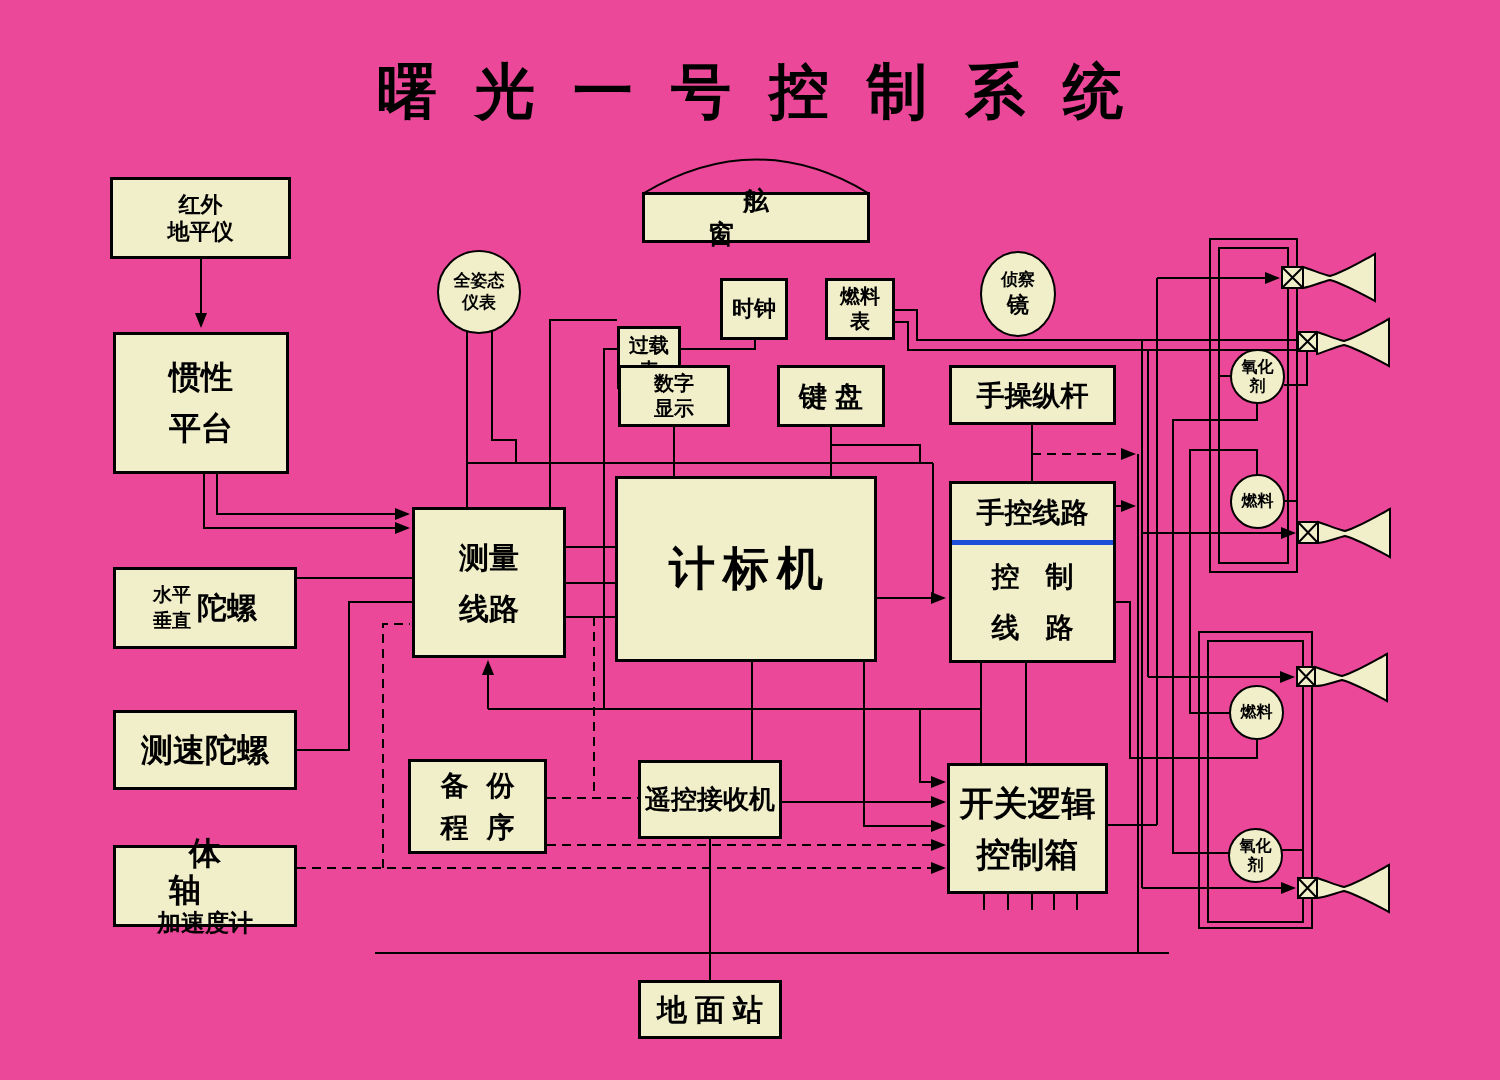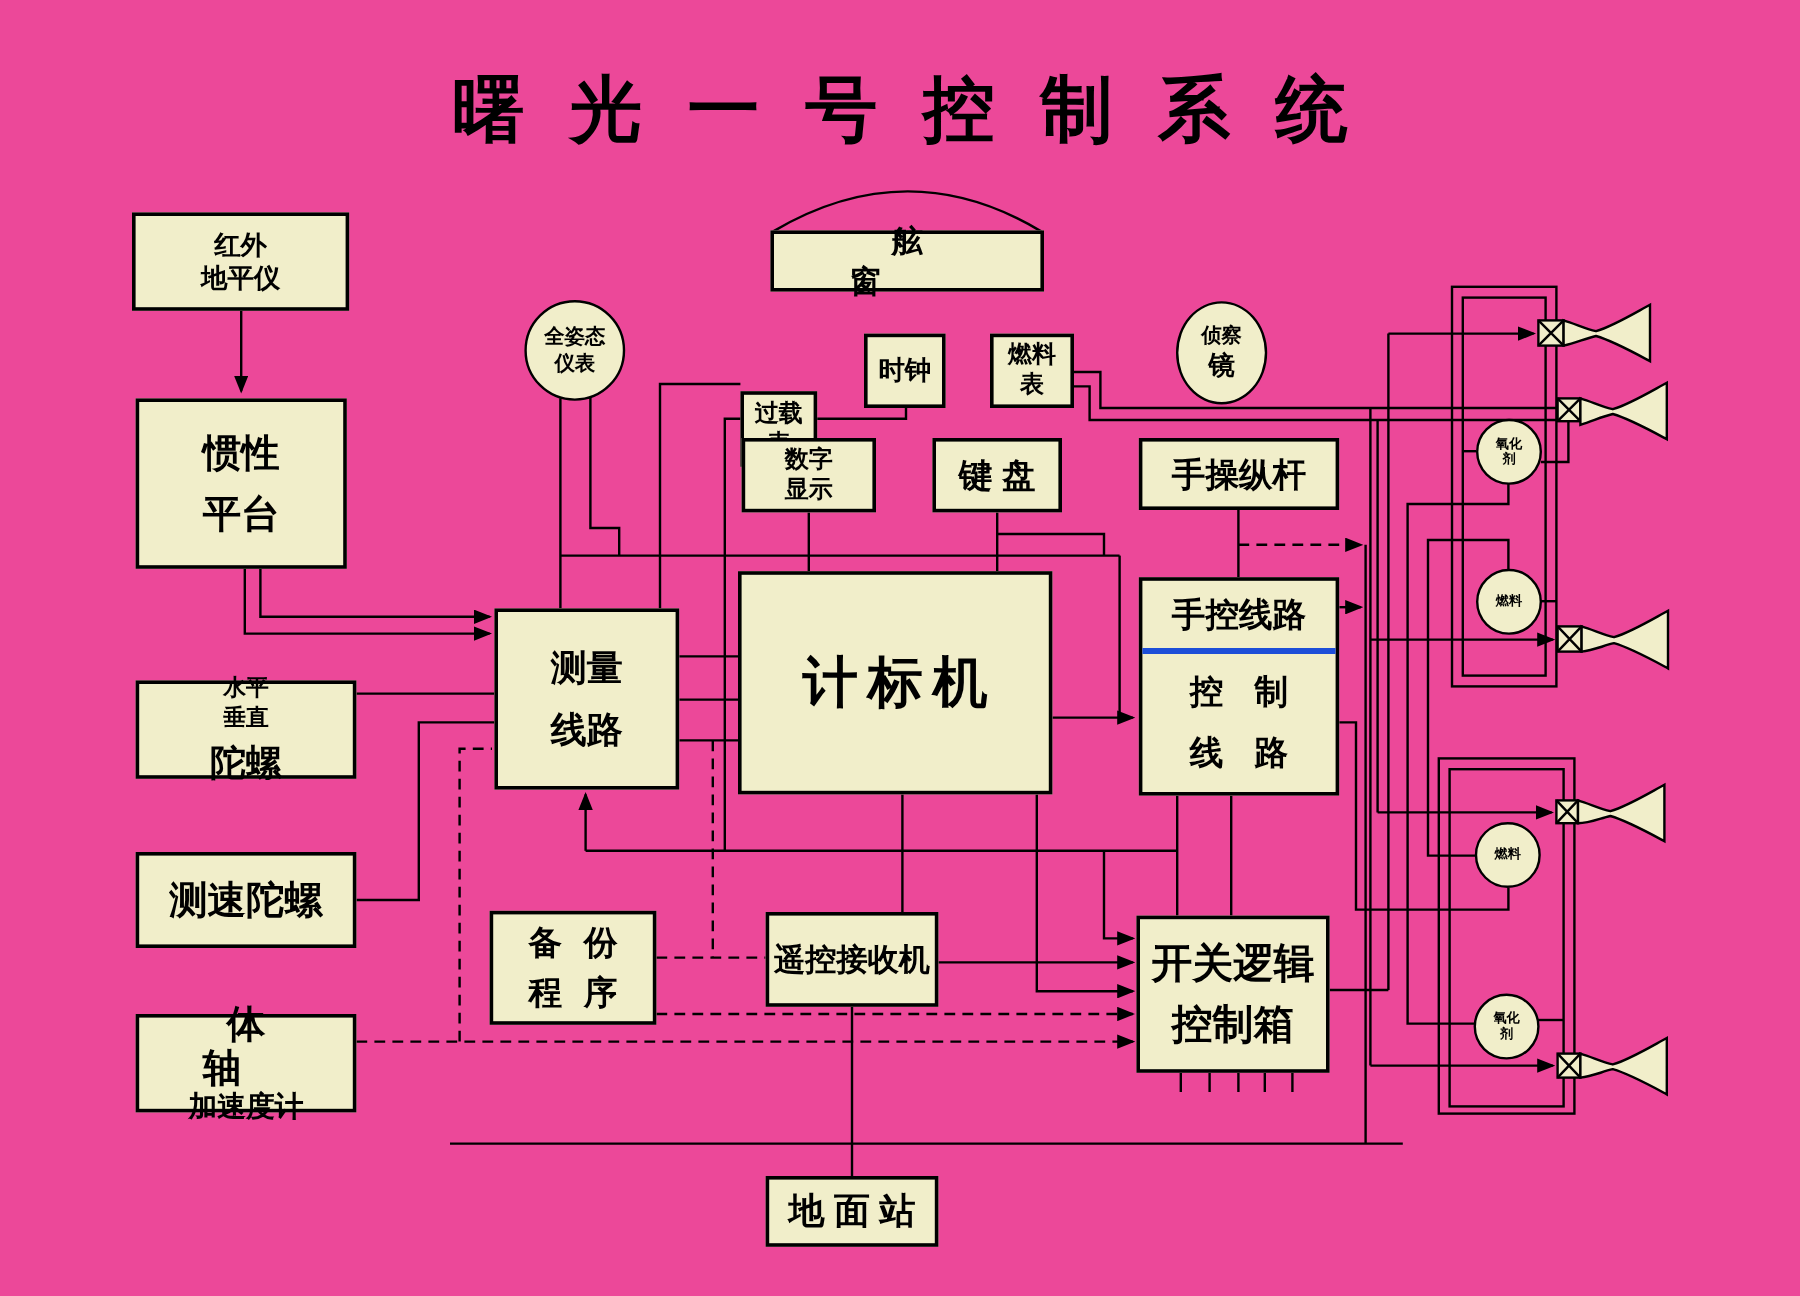--- a/index.html
+++ b/index.html
@@ -4,27 +4,27 @@
 <style>
   html,body{margin:0;padding:0;}
   #canvas{position:relative;width:1500px;height:1080px;background:#ec4899;overflow:hidden;
           font-family:"Liberation Sans",sans-serif;color:#000;}
   #wires{position:absolute;left:0;top:0;z-index:1;}
   .node{position:absolute;z-index:2;background:#f1eeca;border:3px solid #000;box-sizing:border-box;
         display:flex;flex-direction:column;align-items:center;justify-content:center;
         font-weight:bold;text-align:center;line-height:1.25;}
   .circle{border-radius:50%;border-width:2px;}
   .title{position:absolute;z-index:2;width:100%;top:52px;text-align:center;font-size:60px;
-         font-weight:bold;letter-spacing:38px;text-indent:38px;white-space:nowrap;} .fs20{font-size:20px;} .fs22{font-size:22px;} .fs15{font-size:11px;line-height:1.15;}
+         font-weight:bold;letter-spacing:38px;text-indent:38px;white-space:nowrap;} .fs20{font-size:20px;} .fs22{font-size:22px;} .fs15{font-size:16px;line-height:1.15;}
   .fs16{font-size:17px;line-height:1.3;} .fs24{font-size:24px;} .fs26{font-size:26px;} .fs28{font-size:28px;}
   .fs30{font-size:30px;} .fs32{font-size:32px;} .fs34{font-size:34px;} .fs46{font-size:46px;}
   .sp8{letter-spacing:8px;text-indent:8px;} .sp18{letter-spacing:18px;text-indent:18px;}
   .sp26{letter-spacing:26px;text-indent:26px;} .sp40{letter-spacing:40px;text-indent:40px;}
   .sp70{letter-spacing:70px;text-indent:70px;}
-  .gyro-row{flex-direction:column;gap:6px;font-family:Liberation Serif, serif;}
+  .gyro-row{flex-direction:row;gap:6px;font-family:Liberation Serif, serif;}
   .gyro-col{display:flex;flex-direction:column;font-size:19px;line-height:1.35;}
   .split{justify-content:flex-start;padding:0;}
   .split .top{height:61px;width:100%;display:flex;align-items:center;justify-content:center;
               border-bottom:5px solid #1d4ed8;box-sizing:border-box;}
   .split .bottom{flex:1;width:100%;display:flex;flex-direction:column;align-items:center;justify-content:center;}
 </style>
 </head>
 <body>
 <div id="canvas">
 

